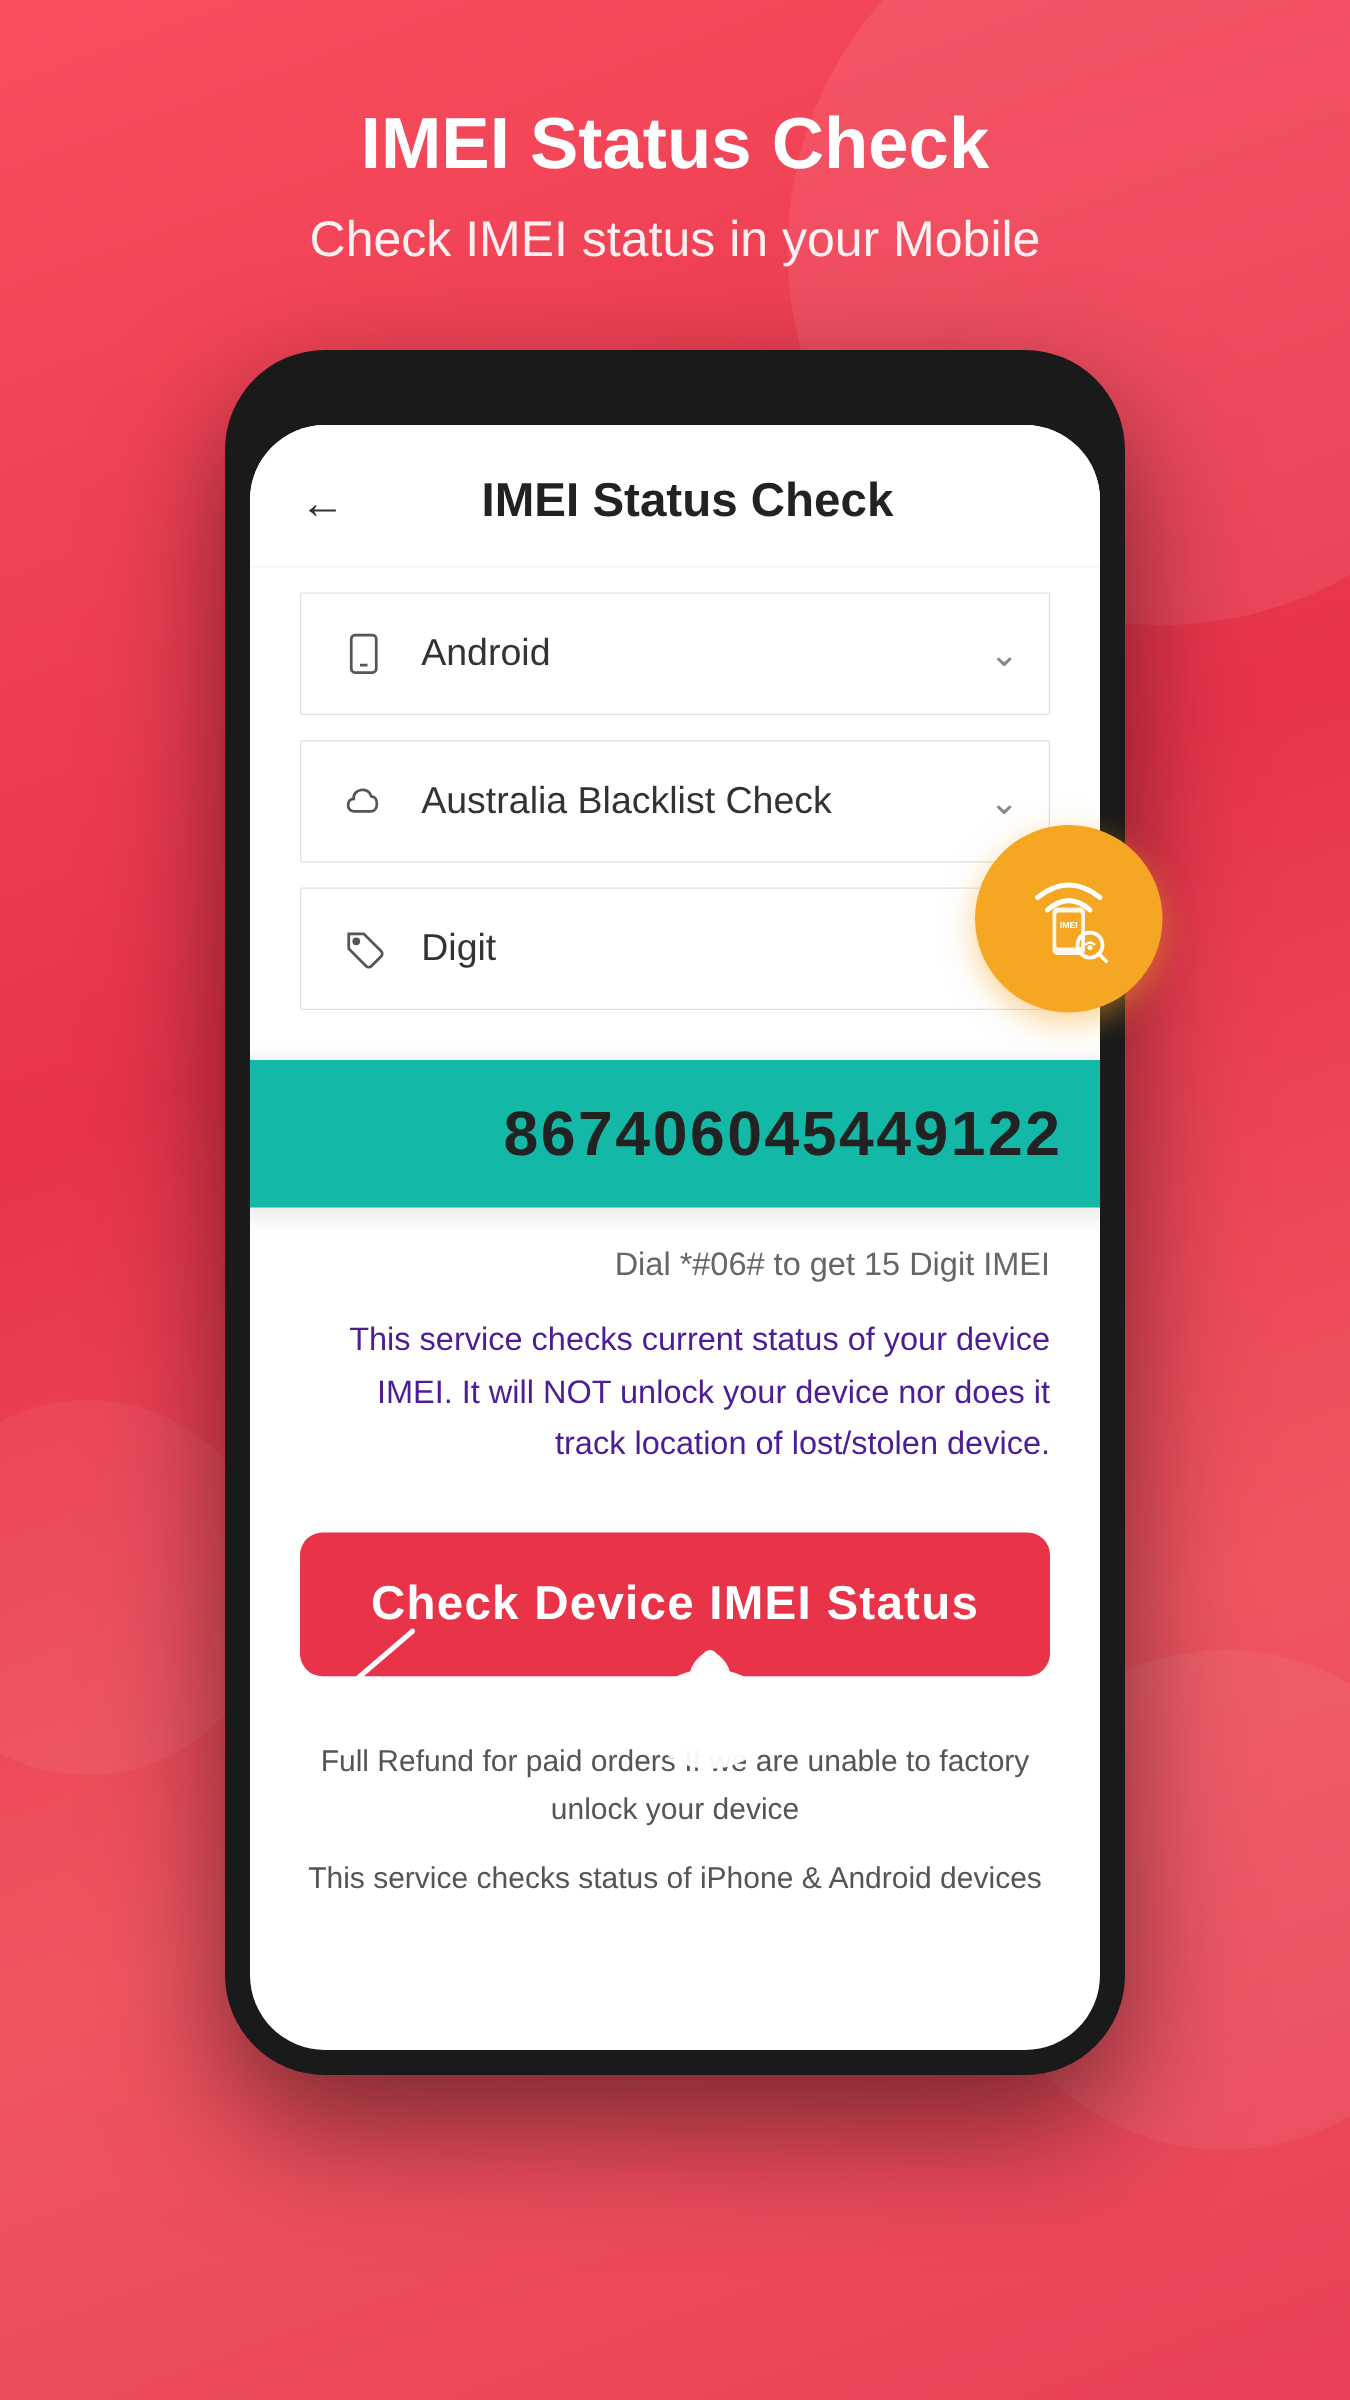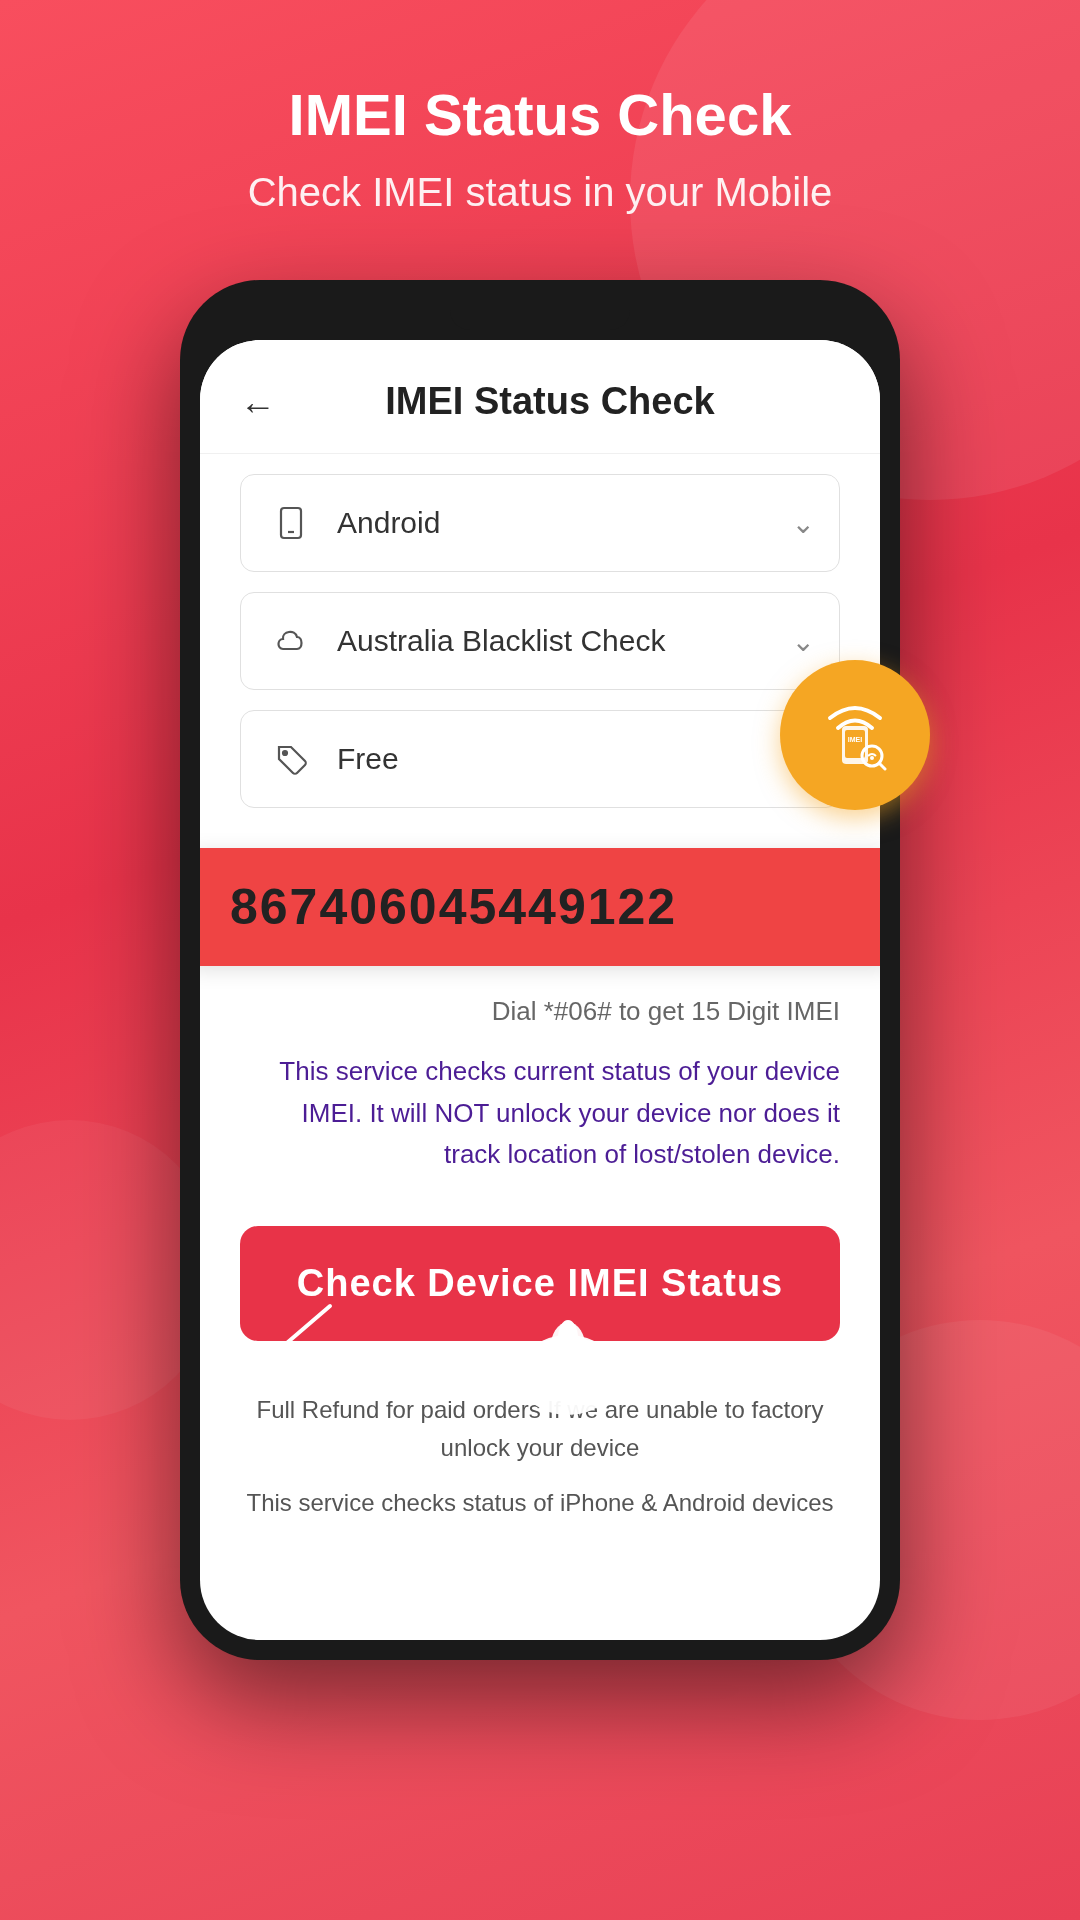--- a/index.html
+++ b/index.html
@@ -129,21 +129,21 @@
     
     .form-container {
       padding: 20px 40px;
       background: white;
     }
 
     .form-row {
       display: flex;
       align-items: center;
       border: 1.5px solid #e0e0e0;
-      border-radius: 14px;
+      border-radius: 2px;
       margin-bottom: 20px;
       padding: 22px 24px;
       background: white;
     }
 
     .form-row-icon {
       width: 52px;
       height: 52px;
       display: flex;
       align-items: center;
@@ -174,25 +174,25 @@
       border: none;
       outline: none;
       font-size: 30px;
       color: #999;
       width: 100%;
       background: transparent;
     }
 
     
     .imei-band {
-      background: #ef4444;
+      background: #14b8a6;
       margin: 0 -10px;
       padding: 30px 40px;
       box-shadow: 0 4px 20px rgba(0,0,0,0.12);
-      text-align: left;
+      text-align: right;
       position: relative;
       z-index: 2;
     }
 
     .imei-number {
       font-size: 50px;
       font-weight: 700;
       color: #222;
       letter-spacing: 2px;
     }
@@ -356,21 +356,21 @@
           <span class="form-row-dropdown">⌄</span>
         </div>
 
         <div class="form-row">
           <div class="form-row-icon">
             <svg viewBox="0 0 36 36" fill="none" stroke="#555" stroke-width="2.2">
               <path d="M6 6 L6 18 L20 32 C21 33 23 33 24 32 L32 24 C33 23 33 21 32 20 L18 6 Z"></path>
               <circle cx="12" cy="12" r="2" fill="#555"></circle>
             </svg>
           </div>
-          <span class="form-row-content">Free</span>
+          <span class="form-row-content">Digit</span>
         </div>
 
 
 
       </div>
 
       <div class="imei-band">
         <div class="imei-number">867406045449122</div>
       </div>
 

